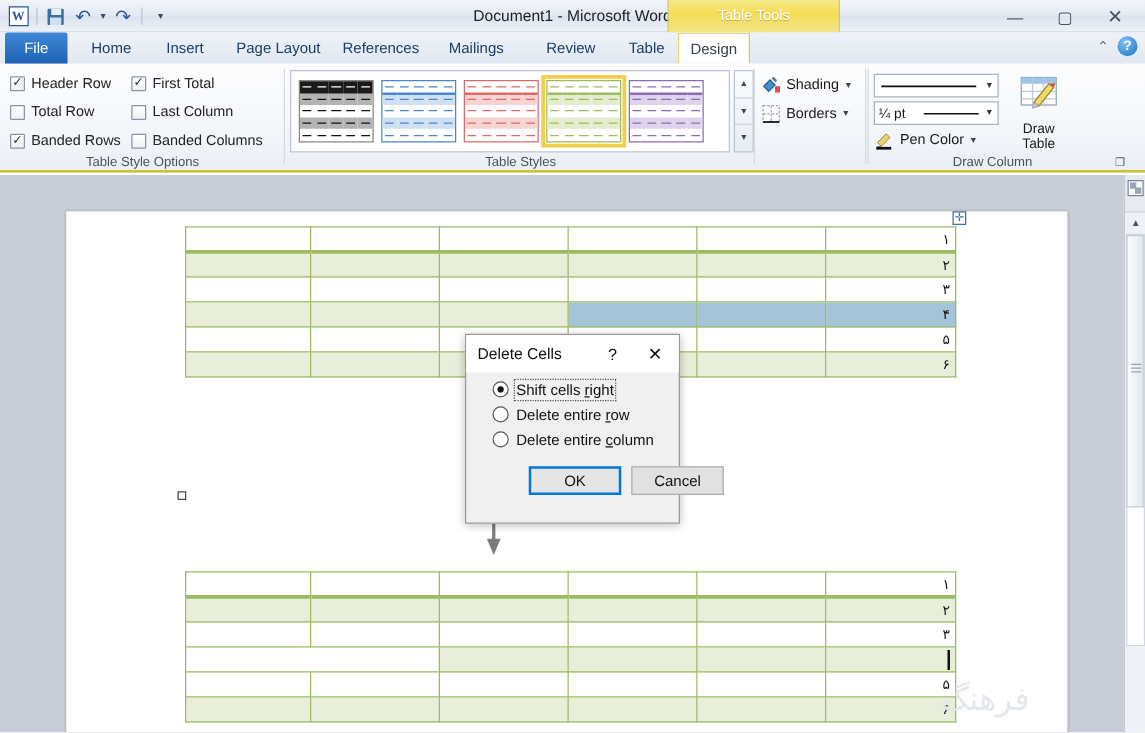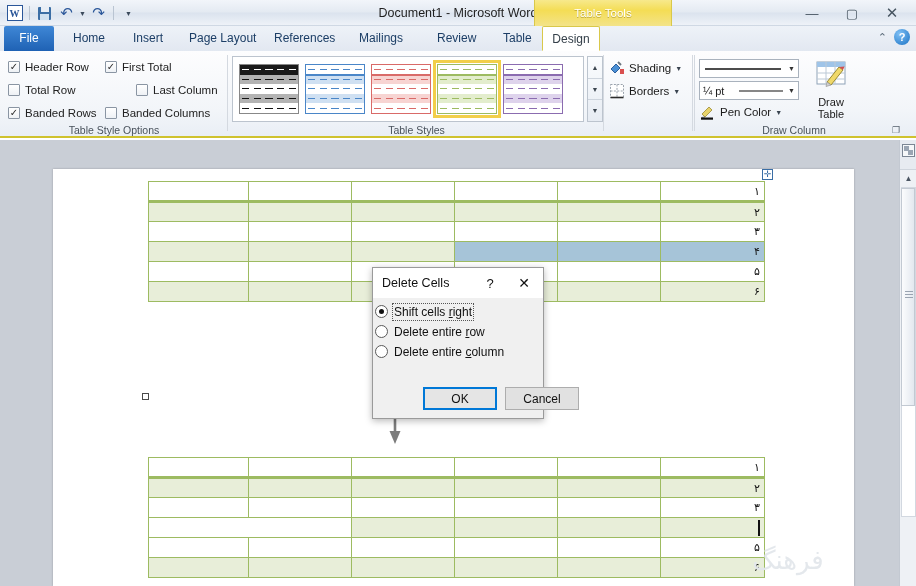--- a/index.html
+++ b/index.html
@@ -195,27 +195,27 @@
     position:absolute; left:372px; top:267px; width:172px; height:152px;
     background:#f0f0f0; border:1px solid #9a9a9a; box-shadow:0 2px 7px rgba(0,0,0,.28);
     z-index:40;
   }
   .dlg-title{
     position:absolute; left:0; top:0; width:170px; height:30px; background:#fff;
     display:flex; align-items:center; padding-left:9px; font-size:12.5px; color:#111;
   }
   .dlg-help{ position:absolute; right:44px; top:6px; width:18px;height:18px; display:flex;align-items:center;justify-content:center; font-size:13px; color:#111;}
   .dlg-close{ position:absolute; right:6px; top:6px; width:26px;height:18px; display:flex;align-items:center;justify-content:center; font-size:14px; color:#111;}
-  .radios{ position:absolute; left:2px; top:34px; }
+  .radios{ position:absolute; left:21px; top:34px; }
   .rrow{ display:flex; align-items:center; gap:6px; height:19px; margin-bottom:1px; font-size:12px; color:#111;}
   .radio{ width:13px;height:13px;border-radius:50%;border:1px solid #5a5a5a;background:#fff; flex:0 0 13px; position:relative;}
   .radio.on:after{ content:""; position:absolute; left:3px; top:3px; width:5px;height:5px;border-radius:50%;background:#111;}
   .rlab{ position:relative; }
   .rlab.focus{ outline:1px dotted #555; outline-offset:1px; }
-  .dlg-btns{ position:absolute; left:8px; top:119px; display:flex; gap:8px;padding-left:42px;}
+  .dlg-btns{ position:absolute; left:8px; top:105px; display:flex; gap:8px;padding-left:42px;}
   .dbtn{
     width:74px; height:23px; font-size:12px; color:#111;
     background:#e1e1e1; border:1px solid #adadad;
     display:flex; align-items:center; justify-content:center;
   }
   .dbtn.def{ border:2px solid #0078d7; background:#e5e5e5; }
   u{ text-decoration:underline; }
 </style>
 </head>
 <body>
@@ -280,21 +280,21 @@
       <span>Header Row</span>
     </div>
     <div class="cbrow" style="left:105px; top:10px;">
       <span class="cbox on"></span>
       <span>First Total</span>
     </div>
     <div class="cbrow" style="left:8px; top:33px;">
       <span class="cbox"></span>
       <span>Total Row</span>
     </div>
-    <div class="cbrow" style="left:105px; top:33px;margin-left:31px;">
+    <div class="cbrow" style="left:105px; top:33px;">
       <span class="cbox"></span>
       <span>Last Column</span>
     </div>
     <div class="cbrow" style="left:8px; top:56px;">
       <span class="cbox on"></span>
       <span>Banded Rows</span>
     </div>
     <div class="cbrow" style="left:105px; top:56px;">
       <span class="cbox"></span>
       <span>Banded Columns</span>

